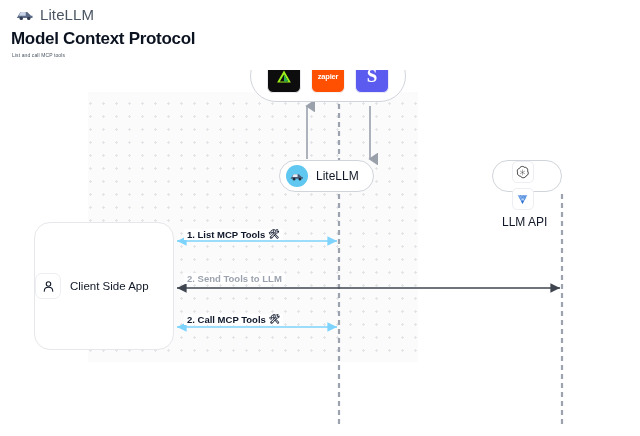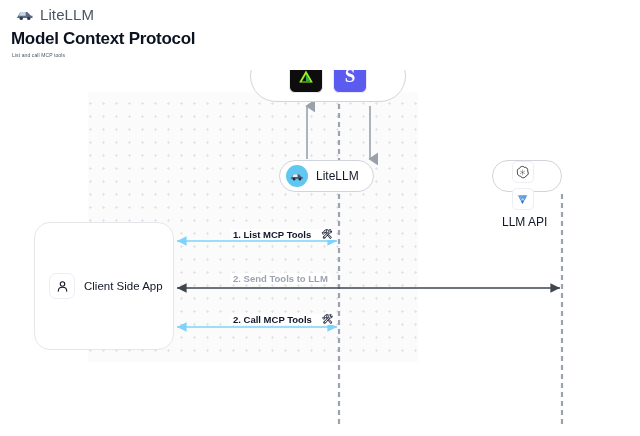--- a/index.html
+++ b/index.html
@@ -221,21 +221,20 @@
 
   #client-app-node {
     left: 34px; top: 222px;
     width: 140px; height: 128px;
     border: 1.2px solid #e6e7eb;
     border-radius: 16px;
     background: #ffffff;
     display: flex;
     align-items: center;
     gap: 9px;
-    padding-left: 14px;
     box-sizing: border-box;
   }
   #client-app-node .node-label {
     font-size: 11.5px;
     font-weight: 400;
     color: #111827;
     white-space: nowrap;
   }
   .person-icon-box {
     width: 26px; height: 26px;
@@ -253,22 +252,21 @@
   .edge-label {
     position: absolute;
     z-index: 14;
     font-size: 9.5px;
     font-weight: 600;
     white-space: nowrap;
     background: #ffffff;
     padding: 0 3px;
     display: flex;
     align-items: center;
-    gap: 10px;
-    margin-left: 46px;
+    gap: 3px;
   }
   #edge-label-1 { left: 184px; top: 229px; color: #0f172a; }
   #edge-label-2 { left: 184px; top: 273px; color: #9ca3af; font-weight: 700; }
   #edge-label-3 { left: 184px; top: 314px; color: #0f172a; }
   .tools-emoji {
     font-size: 9px;
     line-height: 1;
   }
 </style>
 </head>
@@ -332,20 +330,21 @@
 <div class="node" id="mcp-tools-group-label">MCP Tools</div>
 
 <div class="node" id="mcp-tools-box">
   <div class="tool-icon" id="tool-icon-linear">
     <svg width="16" height="15" viewBox="0 0 20 18">
       <path d="M10 1.5 L18.6 16.5 L1.4 16.5 Z" fill="#9ef01a"></path>
       <path d="M10 6.5 L15.2 15.2 L4.8 15.2 Z" fill="#0d0d0d"></path>
       <path d="M10 6.5 L15.2 15.2 L10 15.2 Z" fill="#2bb24c"></path>
     </svg>
   </div>
+  <div class="tool-icon" id="tool-icon-zapier">zapier</div>
   <div class="tool-icon" id="tool-icon-slack">S</div>
 </div>
 
 <div class="node" id="litellm-node">
   <span class="avatar-circle">
     <svg width="14" height="11" viewBox="0 0 24 18">
       <path d="M1 13 L6 5 L15 5 L20 10 L22 10 L22 13 Z" fill="#4a5a75"></path>
       <path d="M6 5 L13 5 L13 10 L4 10 Z" fill="#e8eef7"></path>
       <circle cx="7" cy="13.5" r="2.2" fill="#1f2937"></circle>
       <circle cx="17" cy="13.5" r="2.2" fill="#1f2937"></circle>

